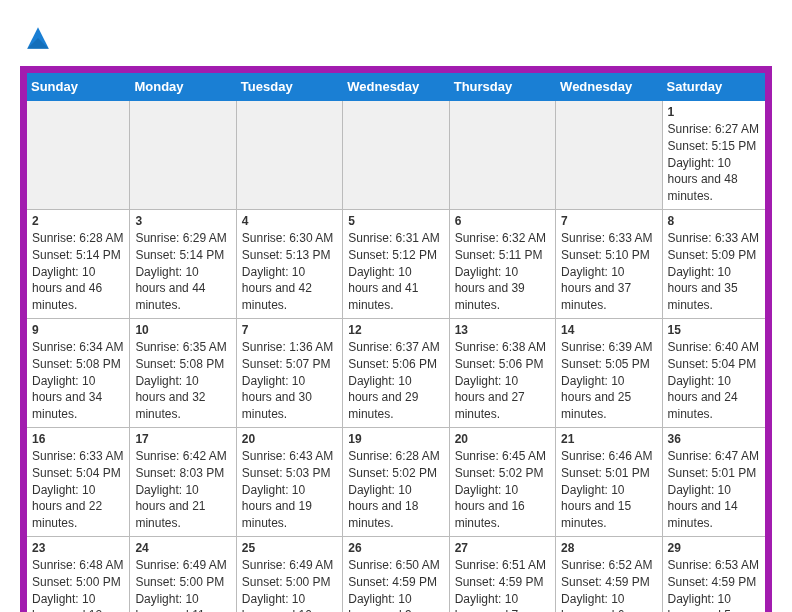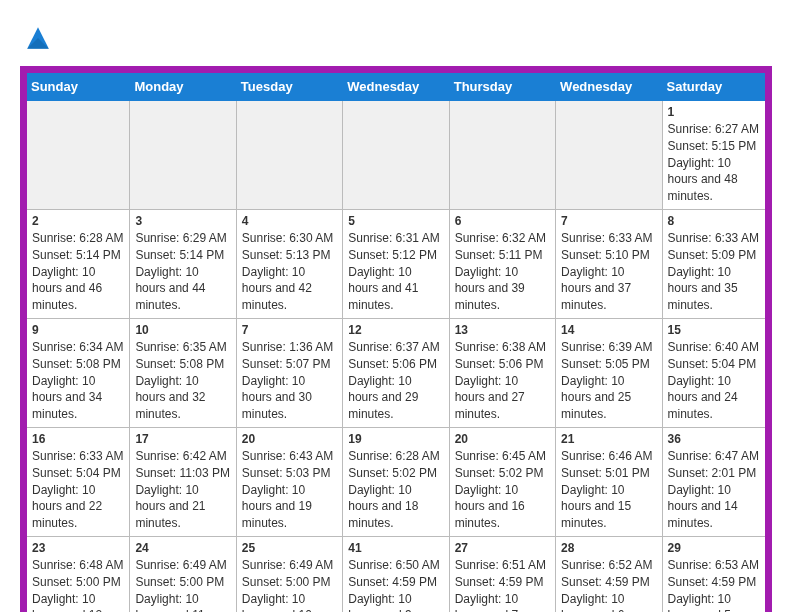--- a/index.html
+++ b/index.html
@@ -232,21 +232,21 @@
         <tr>
           <td>
             <span class="day-num">16</span>
             <div class="day-info">Sunrise: 6:33 AM
 Sunset: 5:04 PM
 Daylight: 10 hours and 22 minutes.</div>
           </td>
           <td>
             <span class="day-num">17</span>
             <div class="day-info">Sunrise: 6:42 AM
-Sunset: 11:03 PM
+Sunset: 8:03 PM
 Daylight: 10 hours and 21 minutes.</div>
           </td>
           <td>
             <span class="day-num">20</span>
             <div class="day-info">Sunrise: 6:43 AM
 Sunset: 5:03 PM
 Daylight: 10 hours and 19 minutes.</div>
           </td>
           <td>
             <span class="day-num">19</span>
@@ -262,21 +262,21 @@
           </td>
           <td>
             <span class="day-num">21</span>
             <div class="day-info">Sunrise: 6:46 AM
 Sunset: 5:01 PM
 Daylight: 10 hours and 15 minutes.</div>
           </td>
           <td>
             <span class="day-num">36</span>
             <div class="day-info">Sunrise: 6:47 AM
-Sunset: 2:01 PM
+Sunset: 5:01 PM
 Daylight: 10 hours and 14 minutes.</div>
           </td>
         </tr>
         <tr>
           <td>
             <span class="day-num">23</span>
             <div class="day-info">Sunrise: 6:48 AM
 Sunset: 5:00 PM
 Daylight: 10 hours and 12 minutes.</div>
           </td>
@@ -286,21 +286,21 @@
 Sunset: 5:00 PM
 Daylight: 10 hours and 11 minutes.</div>
           </td>
           <td>
             <span class="day-num">25</span>
             <div class="day-info">Sunrise: 6:49 AM
 Sunset: 5:00 PM
 Daylight: 10 hours and 10 minutes.</div>
           </td>
           <td>
-            <span class="day-num">41</span>
+            <span class="day-num">26</span>
             <div class="day-info">Sunrise: 6:50 AM
 Sunset: 4:59 PM
 Daylight: 10 hours and 9 minutes.</div>
           </td>
           <td>
             <span class="day-num">27</span>
             <div class="day-info">Sunrise: 6:51 AM
 Sunset: 4:59 PM
 Daylight: 10 hours and 7 minutes.</div>
           </td>

